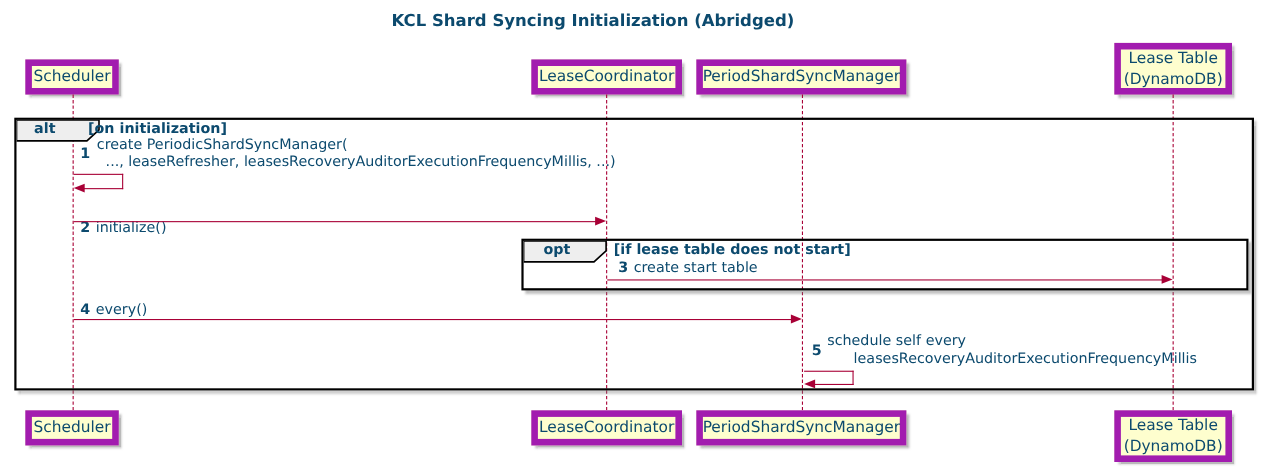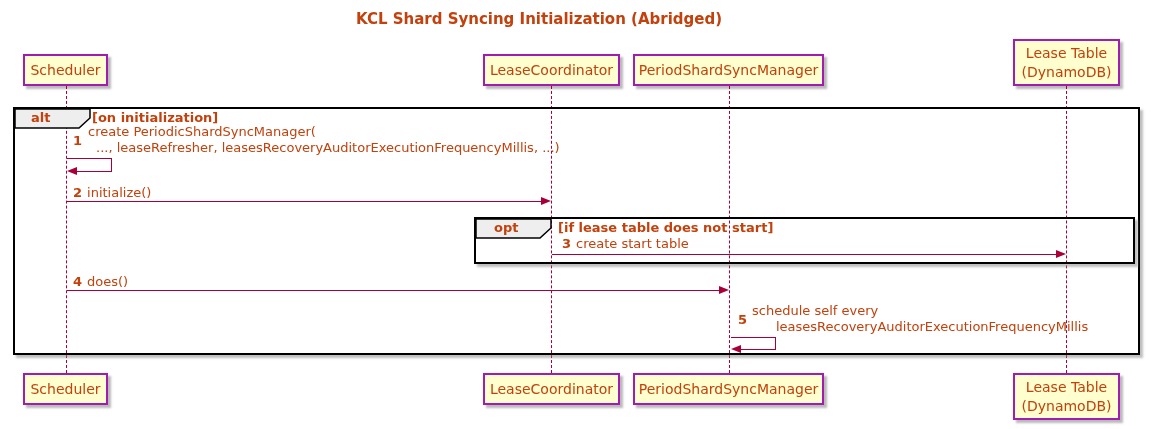--- a/index.html
+++ b/index.html
@@ -1,26 +1,26 @@
 <!DOCTYPE html>
 <html><head>
 <meta charset="utf-8">
 <style>
   * { margin:0; padding:0; box-sizing:border-box; }
   body { background:#fff; }
   .canvas {
     position:relative; width:1151px; height:429px; background:#ffffff;
-    font-family:"DejaVu Sans", sans-serif; color:#c2410c; overflow:hidden;
+    font-family:"DejaVu Sans", sans-serif; color:#0c4a6e; overflow:hidden;
   }
   .title {
     position:absolute; left:539px; top:10px; transform:translateX(-50%);
     font-size:15px; font-weight:bold; white-space:nowrap;
   }
   .pbox {
-    position:absolute; background:#FEFECE; border:2px solid #a21caf;
+    position:absolute; background:#FEFECE; border:6px solid #a21caf;
     box-shadow:3px 3px 2px rgba(130,130,130,0.55);
     display:flex; align-items:center; justify-content:center;
     font-size:14px; text-align:center; white-space:pre-line; line-height:1.35;
   }
   .lifeline {
     position:absolute; width:0; border-left:1px dashed #A80036;
   }
   .frame {
     position:absolute; border:2px solid #000;
     box-shadow:3px 3px 2px rgba(130,130,130,0.5);
@@ -73,51 +73,51 @@
   <div class="lifeline" style="left:66px;top:86px;height:287px;"></div>
   <div class="lifeline" style="left:551px;top:86px;height:287px;"></div>
   <div class="lifeline" style="left:729px;top:86px;height:287px;"></div>
   <div class="lifeline" style="left:1066px;top:86px;height:287px;"></div>
 
   <div class="frame" style="left:13px;top:107px;width:1127px;height:248px;"></div>
   <svg class="frame-tab" style="left:15px;top:109px;" width="76" height="20">
     <polygon points="0,0 75,0 75,9 64,19 0,19" fill="#EEEEEE" stroke="#000000" stroke-width="1.5"></polygon>
   </svg>
   <div class="frame-op" style="left:31px;top:110px;">alt</div>
-  <div class="guard" style="left:92px;top:110px;text-align:center;">[on initialization]</div>
+  <div class="guard" style="left:80px;top:110px;text-align:center;">[on initialization]</div>
 
   <div class="mnum" style="left:73px;top:133px;">1</div>
   <div class="mlabel" style="left:88px;top:124px;">create PeriodicShardSyncManager(</div>
   <div class="mlabel" style="left:96px;top:140px;">..., leaseRefresher, leasesRecoveryAuditorExecutionFrequencyMillis, ...)</div>
   <div class="hline" style="left:67px;top:158px;width:45px;"></div>
   <div class="vline" style="left:111px;top:158px;height:14px;"></div>
   <div class="hline" style="left:76px;top:171px;width:36px;"></div>
   <div class="ahead-left" style="left:67px;top:167px;"></div>
 
-  <div class="mlabel" style="left:73px;top:185px;">
+  <div class="mlabel" style="left:73px;top:200px;">
     <span class="mnum-inline">2</span><span>initialize()</span>
   </div>
   <div class="hline" style="left:67px;top:201px;width:475px;"></div>
   <div class="ahead-right" style="left:541px;top:197px;"></div>
 
   <div class="frame" style="left:474px;top:217px;width:661px;height:47px;"></div>
   <svg class="frame-tab" style="left:476px;top:219px;" width="76" height="20">
     <polygon points="0,0 75,0 75,9 64,19 0,19" fill="#EEEEEE" stroke="#000000" stroke-width="1.5"></polygon>
   </svg>
   <div class="frame-op" style="left:494px;top:220px;">opt</div>
   <div class="guard" style="left:558px;top:220px;">[if lease table does not start]</div>
 
   <div class="mlabel" style="left:562px;top:236px;">
     <span class="mnum-inline">3</span><span>create start table</span>
   </div>
   <div class="hline" style="left:552px;top:254px;width:505px;"></div>
   <div class="ahead-right" style="left:1056px;top:250px;"></div>
 
   <div class="mlabel" style="left:73px;top:274px;">
-    <span class="mnum-inline">4</span><span>does()</span>
+    <span class="mnum-inline">4</span><span>every()</span>
   </div>
   <div class="hline" style="left:67px;top:290px;width:653px;"></div>
   <div class="ahead-right" style="left:719px;top:286px;"></div>
 
   <div class="mnum" style="left:738px;top:312px;">5</div>
   <div class="mlabel" style="left:752px;top:303px;">schedule self every</div>
   <div class="mlabel" style="left:776px;top:319px;">leasesRecoveryAuditorExecutionFrequencyMillis</div>
   <div class="hline" style="left:731px;top:337px;width:45px;"></div>
   <div class="vline" style="left:775px;top:337px;height:13px;"></div>
   <div class="hline" style="left:740px;top:349px;width:36px;"></div>

